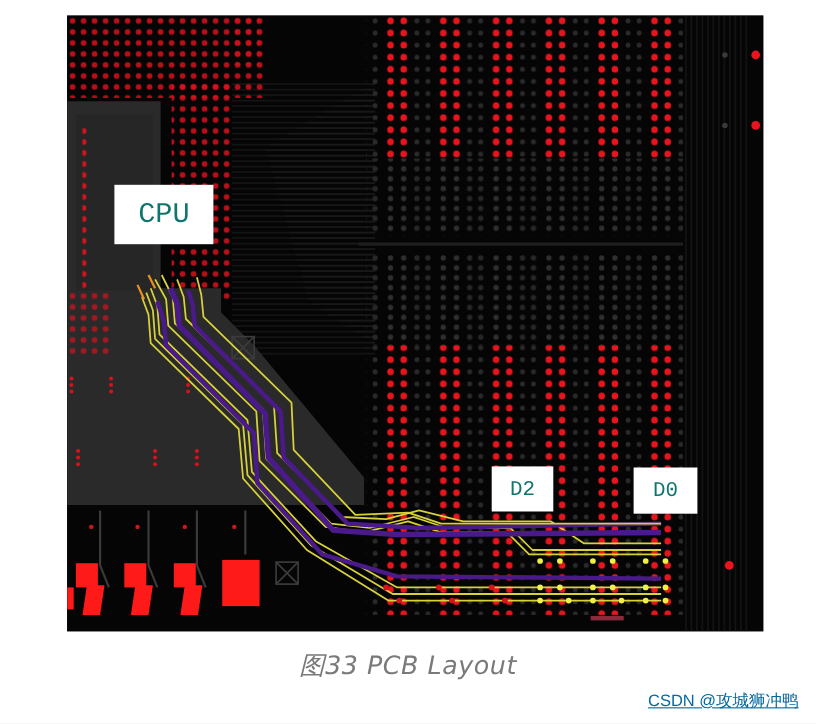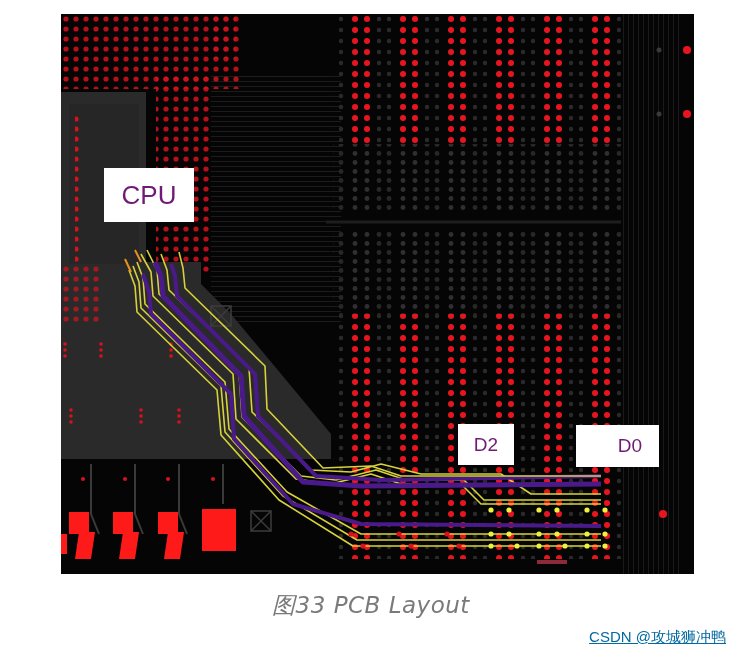--- a/index.html
+++ b/index.html
@@ -1,19 +1,19 @@
 <!DOCTYPE html>
 <html><head>
 <meta charset="utf-8">
 <style>
   html,body{margin:0;padding:0;background:#ffffff;}
   body{width:742px;height:658px;position:relative;overflow:hidden;font-family:"DejaVu Sans","Liberation Sans",sans-serif;}
   .figure{position:absolute;left:61px;top:14px;width:633px;height:560px;background:#050505;overflow:hidden;}
   .figure svg{position:absolute;left:0;top:0;}
-  .label-box{position:absolute;background:#ffffff;color:#701a75;display:flex;align-items:center;justify-content:center;font-family:Liberation Sans, sans-serif;}
+  .label-box{position:absolute;background:#ffffff;color:#0f766e;display:flex;align-items:center;justify-content:center;font-family:Liberation Mono, monospace;}
   .caption{position:absolute;left:0;width:742px;top:590px;text-align:center;font-size:23px;color:#7a7a7a;letter-spacing:0.5px;font-family:"DejaVu Sans","Liberation Sans",sans-serif;font-style:italic;}
   .watermark{position:absolute;right:16px;top:628px;font-size:15px;color:#0369a1;font-family:"Liberation Sans","DejaVu Sans",sans-serif;text-decoration:underline;}
 </style>
 </head>
 <body>
 
 <div class="figure">
   <svg width="633" height="560" viewBox="0 0 633 560">
     <defs>
       <pattern id="redvias" x="0" y="0" width="10" height="10" patternUnits="userSpaceOnUse">
@@ -165,18 +165,18 @@
         <circle cx="338" cy="520" r="2.6"></circle>
         <circle cx="350" cy="532" r="2.6"></circle>
         <circle cx="386" cy="520" r="2.6"></circle>
         <circle cx="398" cy="532" r="2.6"></circle>
     </g>
 
     <rect x="476" y="546" width="30" height="4" fill="#8a2a3a"></rect>
   </svg>
 
   <div class="label-box" style="left:43px;top:154px;width:90px;height:54px;font-size:26px;">CPU</div>
-  <div class="label-box" style="left:386px;top:410px;width:56px;height:41px;font-size:19px;margin-left:11px;">D2</div>
-  <div class="label-box" style="left:515px;top:411px;width:58px;height:42px;font-size:19px;padding-left:25px;">D0</div>
+  <div class="label-box" style="left:386px;top:410px;width:56px;height:41px;font-size:19px;">D2</div>
+  <div class="label-box" style="left:515px;top:411px;width:58px;height:42px;font-size:19px;">D0</div>
 </div>
 
 <div class="caption">图33 PCB Layout</div>
 <div class="watermark">CSDN @攻城狮冲鸭</div>
 
 </body></html>

